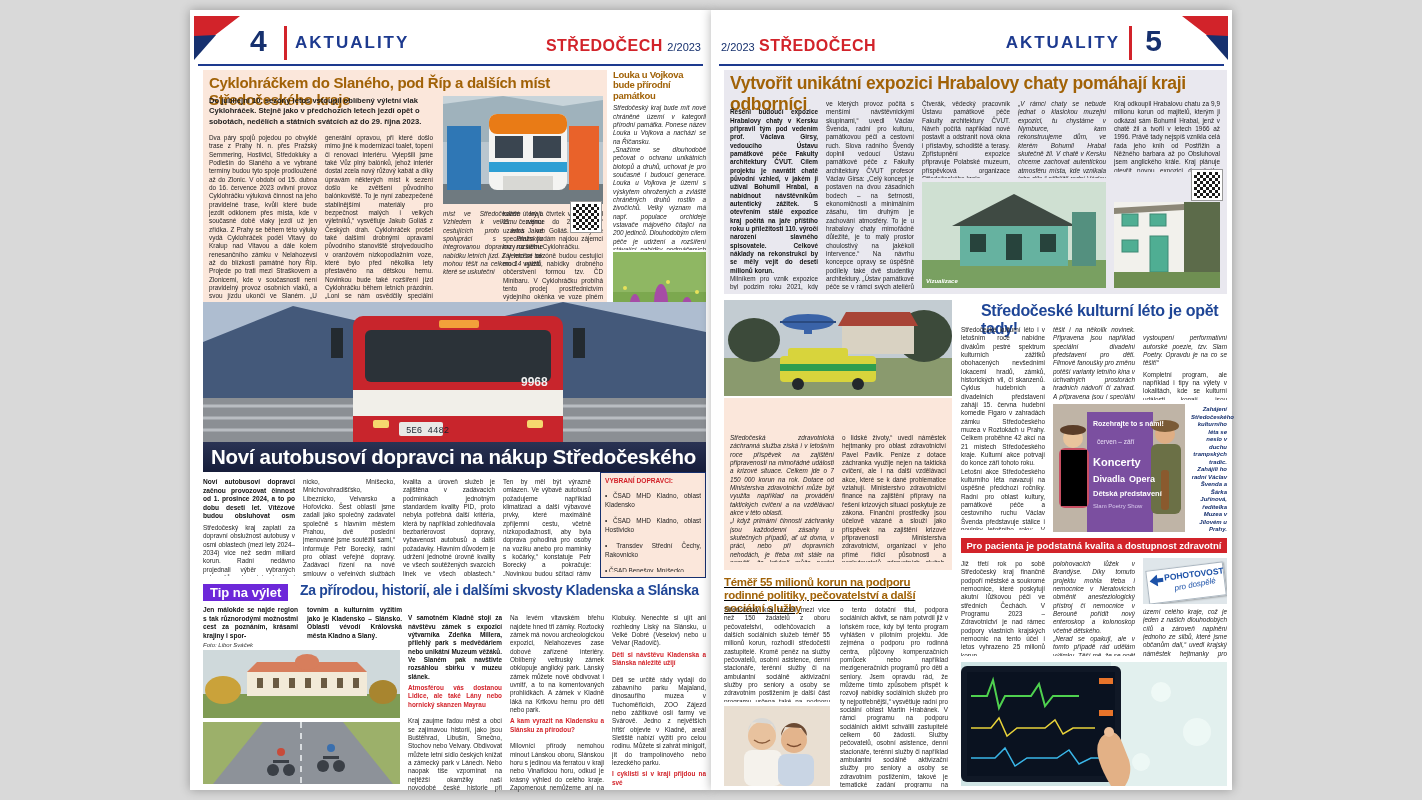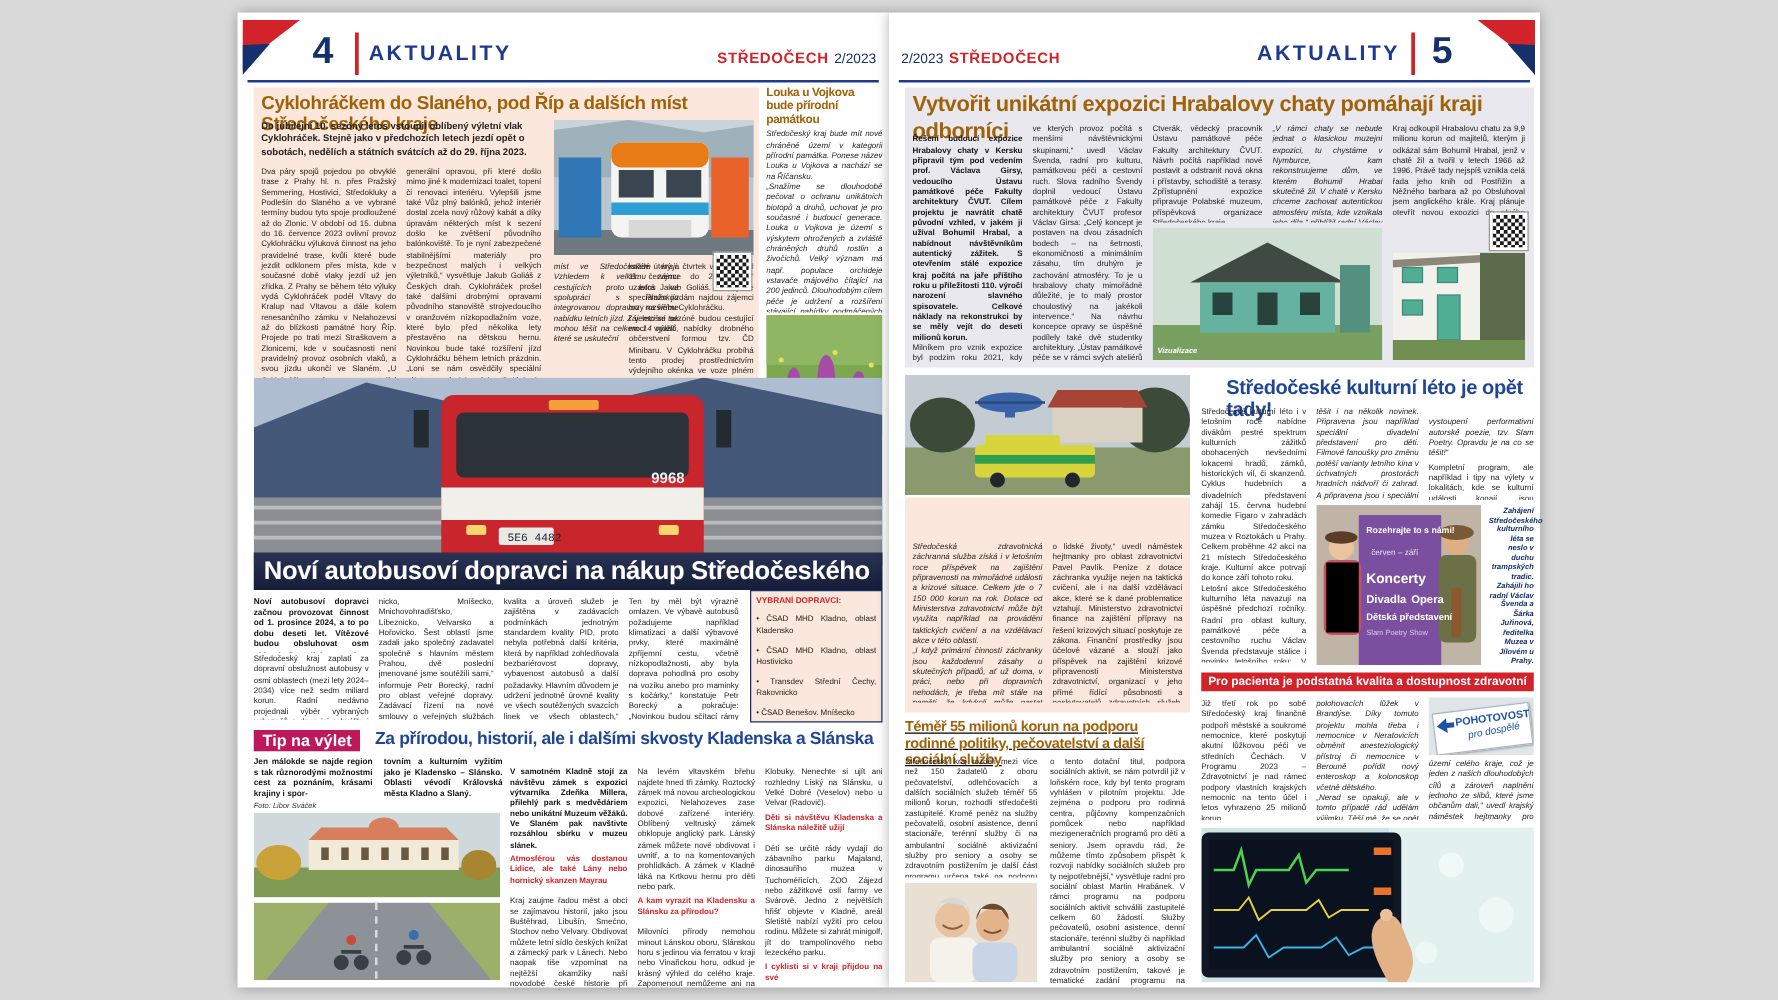--- a/index.html
+++ b/index.html
@@ -3,41 +3,41 @@
 <meta charset="utf-8">
 <style>
   html,body{margin:0;padding:0;}
   body{width:1422px;height:800px;background:#d9d9d9;font-family:"Liberation Sans",sans-serif;overflow:hidden;position:relative;}
   .page{position:absolute;top:10px;width:521px;height:780px;background:#fff;box-shadow:0 0 10px rgba(0,0,0,.3);}
   #pageL{left:190px;} #pageR{left:711px;}
   .abs{position:absolute;}
   
   .pnum{font-size:30px;font-weight:bold;color:#16306e;}
   .section{font-size:17px;color:#1d3a8f;letter-spacing:2px;font-weight:bold;}
-  .brand{font-size:12px;font-weight:bold;color:#d2232a;letter-spacing:.5px;}
+  .brand{font-size:16px;font-weight:bold;color:#d2232a;letter-spacing:.5px;}
   .issue{font-size:11px;color:#16306e;}
   .vr{width:3px;background:#d2232a;}
   .hrule{height:2px;background:#1d3a8f;}
   
   .tc{font-size:6.4px;line-height:1.3;color:#1c1c1c;text-align:justify;overflow:hidden;white-space:pre-line;}
   .bld{font-weight:bold;color:#111;}
   .it{font-style:italic;}
   .sub{color:#d2232a;font-weight:bold;}
   .lead{font-size:7.6px;font-weight:bold;color:#222;line-height:1.35;}
   .h-red{color:#a16207;font-weight:bold;letter-spacing:-.3px;}
   .h-blue{color:#1e4596;font-weight:bold;letter-spacing:-.3px;}
   .cap{font-size:6px;font-style:italic;color:#333;line-height:1.25;}
   .pinkbox{background:#fbe7db;}
   .lavbox{background:#e9e8ef;}
   .qr{background:repeating-conic-gradient(#1a1a1a 0% 25%,#ffffff 0% 50%) 0 0/6px 6px;border:2px solid #fff;outline:1px solid #999;}
   .photo{overflow:hidden;}
   .photo svg{display:block;}
   .navybar{background:linear-gradient(180deg,#2a3354,#161d3a);color:#fff;font-weight:bold;}
   .redbanner{background:#d2232a;color:#fff;font-weight:bold;}
-  .badge{background:#be185d;color:#fff;font-weight:bold;}
+  .badge{background:#6d28d9;color:#fff;font-weight:bold;}
 </style>
 </head>
 <body>
 
 <div class="page" id="pageL">
 
   <div class="abs" style="left:4px;top:6px;width:48px;height:44px;">
     <svg width="48" height="44">
         <polygon points="0,0 46,0 20,20 0,40" fill="#d2232a"></polygon>
         <polygon points="0,20 22,19 0,44" fill="#16306e"></polygon>

